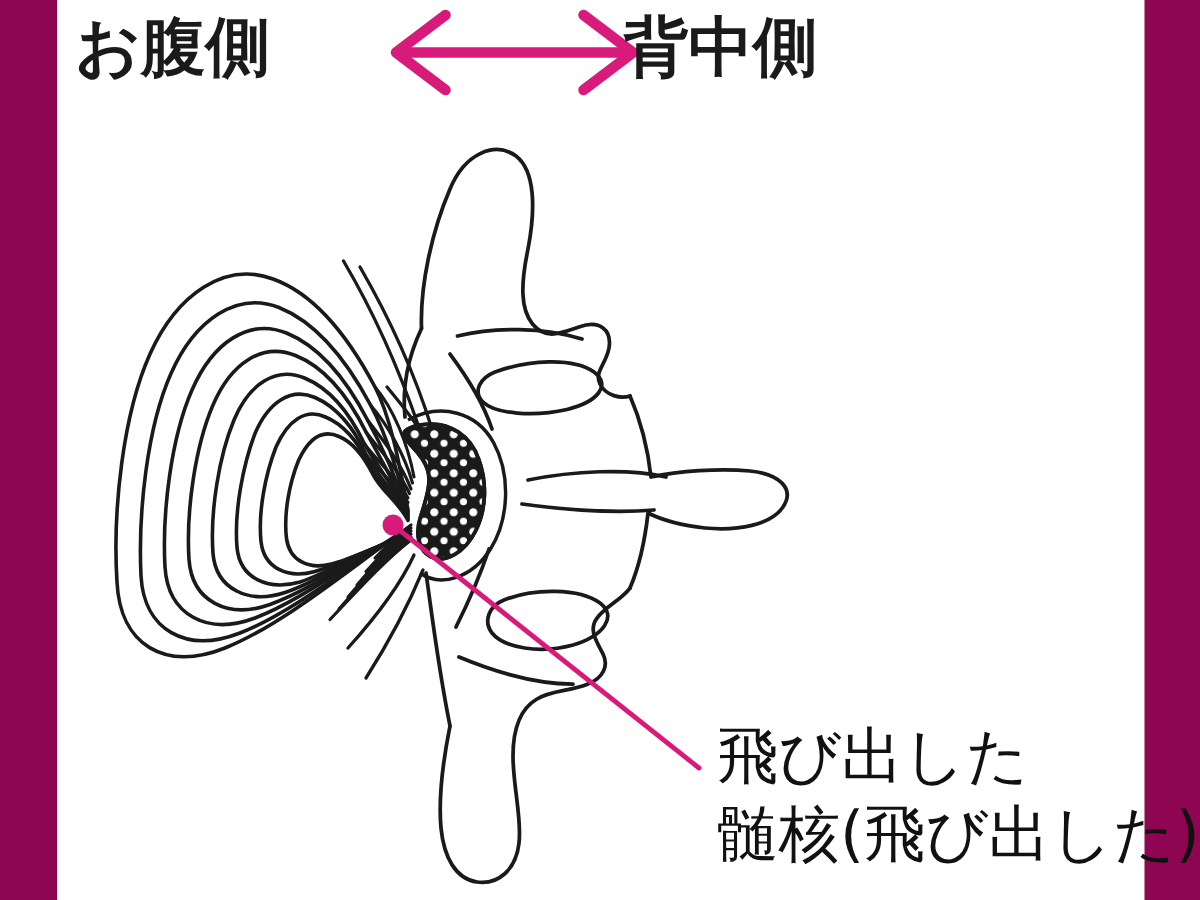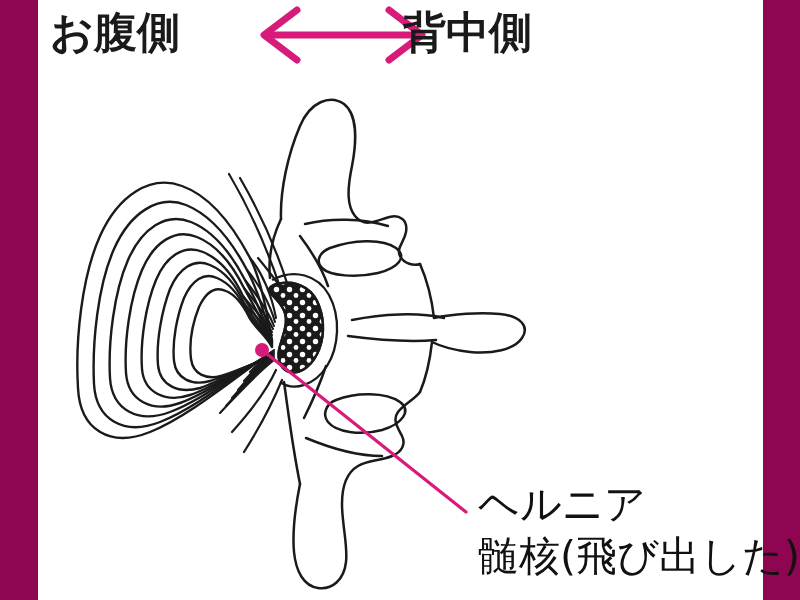--- a/index.html
+++ b/index.html
@@ -40,21 +40,21 @@
     top: 4px;
     font-family: "DejaVu Sans", "Liberation Sans", sans-serif;
     font-size: 43px;
     font-weight: 700;
     line-height: 56px;
     color: #1a1a1a;
     letter-spacing: 0px;
     white-space: nowrap;
   }
   #label-ventral { left: 12px; }
-  #label-dorsal  { left: 365px; }
+  #label-dorsal  { left: 378px; }
 
   #arrow-wrap {
     position: absolute;
     left: 215px;
     top: 6px;
     width: 180px;
     height: 58px;
   }
 
   
@@ -315,17 +315,17 @@
       <path d="M326,366 C320,384 312,402 304,418"></path>
     </g>
 
     <g>
       <line x1="262" y1="350" x2="466" y2="512" stroke="#D81B7A" stroke-width="3.2" stroke-linecap="round"></line>
       <circle cx="262" cy="350" r="7" fill="#D81B7A"></circle>
     </g>
   </svg>
 
   <div id="caption">
-    <div class="caption-line">ヘルニア</div>
+    <div class="caption-line">飛び出した</div>
     <div class="caption-line">髄核(飛び出した)</div>
   </div>
 
 </div>
 
 </body></html>

